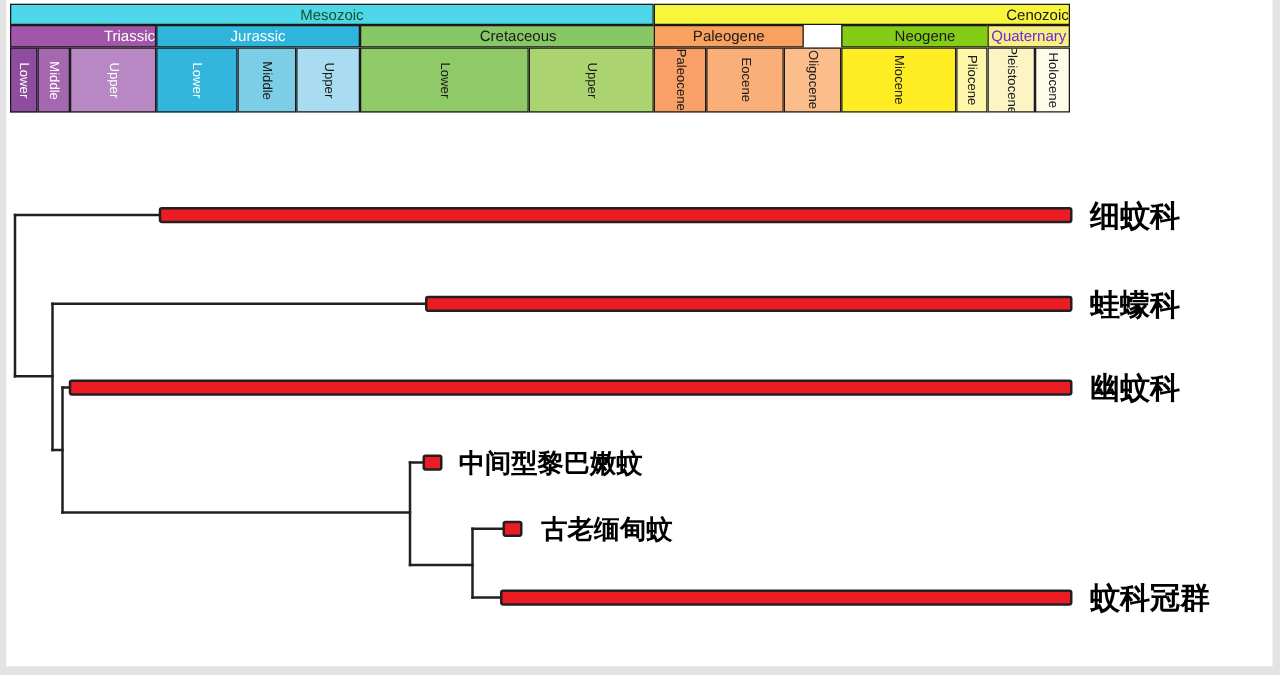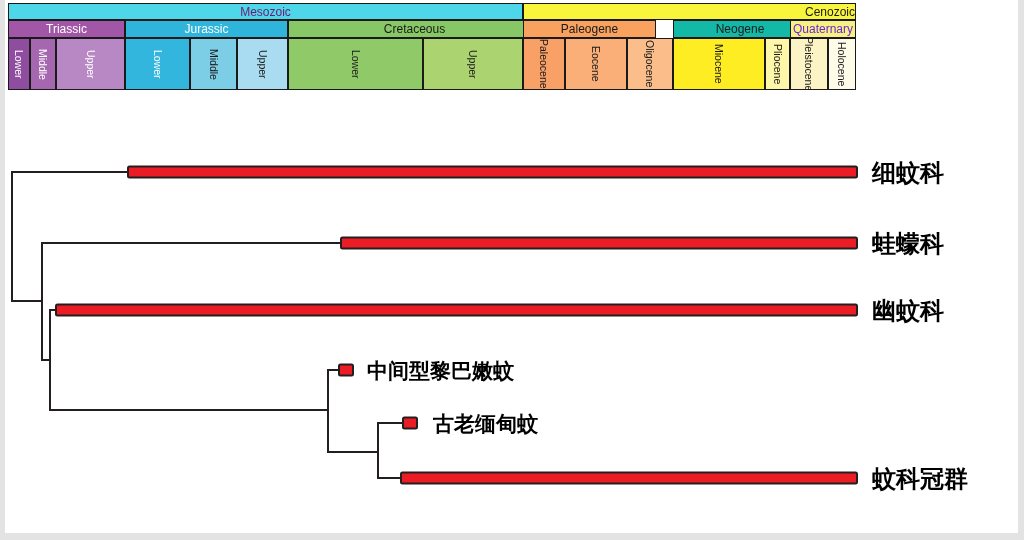--- a/index.html
+++ b/index.html
@@ -22,41 +22,41 @@
     writing-mode:vertical-rl; font-size:10.5px; line-height:1;
   }
   .tree-svg { position:absolute; left:0; top:0; }
 </style>
 </head>
 <body>
 
 <div class="stage">
   <div class="ts" style="left: 8px; top: 3px; width: 848px;">
       <div class="ts-row" style="height: 17px;">
-        <div class="ts-cell era" style="left: 0px; width: 515px; background: rgb(78, 215, 232); color: #701a75;">
+        <div class="ts-cell era" style="left: 0px; width: 515px; background: rgb(78, 215, 232); color: #14532d;">
           <span class="vtext">Mesozoic</span>
         </div>
         <div class="ts-cell era" style="left: 515px; width: 333px; background: rgb(248, 245, 60); color: rgb(26, 26, 26); justify-content: flex-end;">
           <span class="vtext">Cenozoic</span>
         </div>
       </div>
       <div class="ts-row" style="height: 18px;">
-        <div class="ts-cell period" style="left: 0px; width: 117px; background: rgb(161, 86, 168); color: rgb(255, 255, 255);">
+        <div class="ts-cell period" style="left: 0px; width: 117px; background: rgb(161, 86, 168); color: rgb(255, 255, 255); justify-content: flex-end;">
           <span class="vtext">Triassic</span>
         </div>
         <div class="ts-cell period" style="left: 117px; width: 163px; background: rgb(47, 180, 220); color: rgb(255, 255, 255);">
           <span class="vtext">Jurassic</span>
         </div>
         <div class="ts-cell period" style="left: 280px; width: 253px; background: rgb(135, 199, 101); color: rgb(26, 26, 26);">
           <span class="vtext">Cretaceous</span>
         </div>
-        <div class="ts-cell period" style="left: 515px; width: 133px; background: rgb(249, 162, 95); color: rgb(26, 26, 26);">
+        <div class="ts-cell period" style="left: 515px; width: 120px; background: rgb(249, 162, 95); color: rgb(26, 26, 26);">
           <span class="vtext">Paleogene</span>
         </div>
-        <div class="ts-cell period" style="left: 665px; width: 134px; background: #14b8a6; color: rgb(26, 26, 26);">
+        <div class="ts-cell period" style="left: 665px; width: 134px; background: #84cc16; color: rgb(26, 26, 26);">
           <span class="vtext">Neogene</span>
         </div>
         <div class="ts-cell period" style="left: 782px; width: 66px; background: rgb(247, 240, 131); color: #6d28d9;">
           <span class="vtext">Quaternary</span>
         </div>
       </div>
       <div class="ts-row" style="height: 52px;">
         <div class="ts-cell epoch" style="left: 0px; width: 22px; background: rgb(142, 77, 158); color: rgb(255, 255, 255);">
           <span class="vtext">Lower</span>
         </div>

